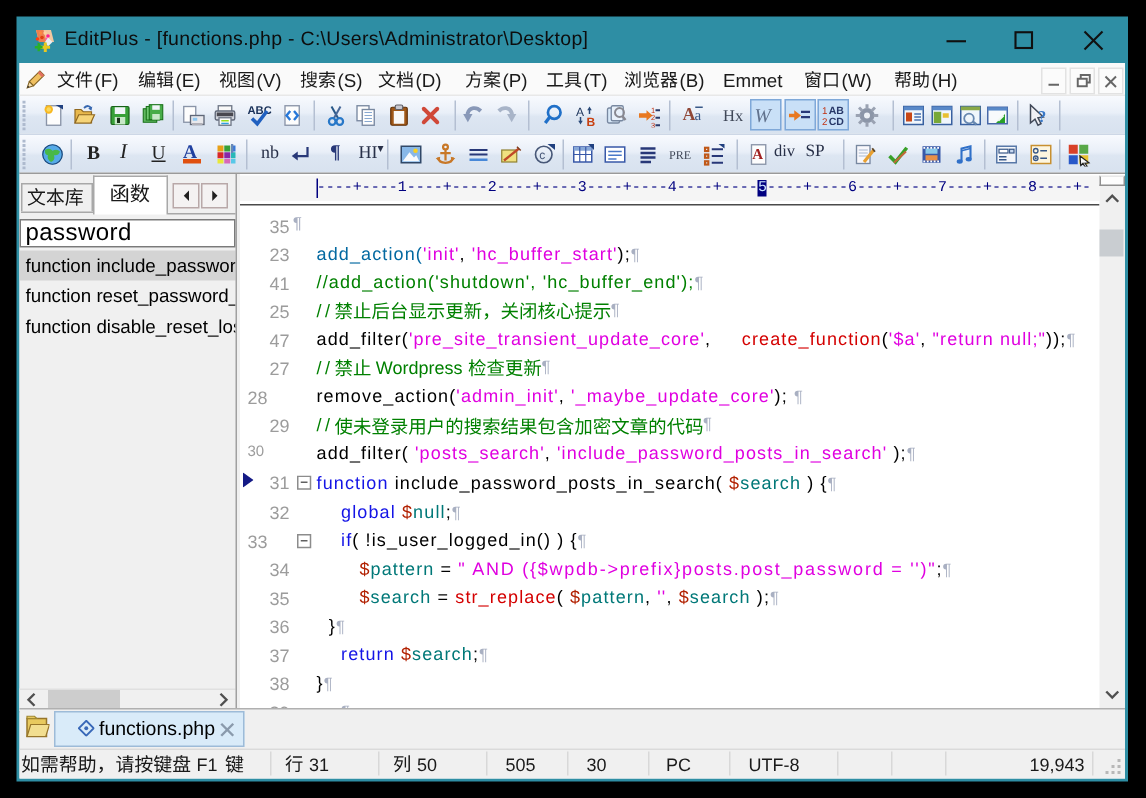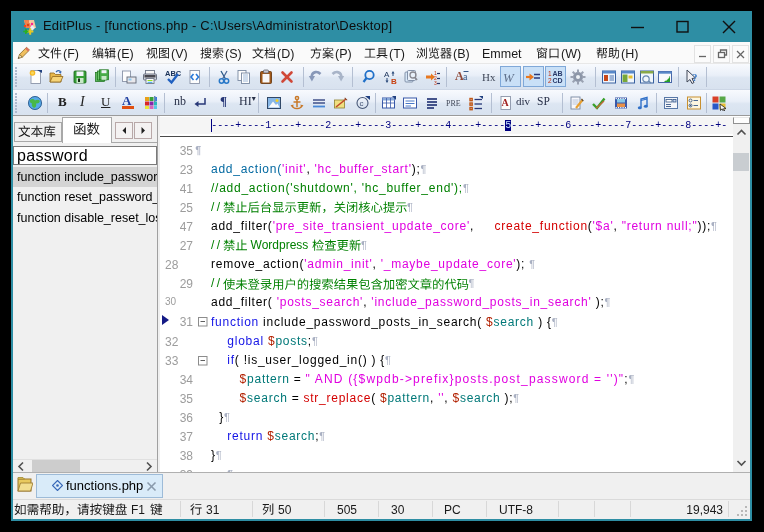--- a/index.html
+++ b/index.html
@@ -549,22 +549,22 @@
 <div class="a" style="left:165px;top:277.35px;width:28px;height:13px;font-size:12px;color:#9C9C9C;text-align:right">29</div>
 <div class="a" style="left:211px;top:274.4px;height:19px;line-height:19px;font-size:12px;letter-spacing:2.4px;color:#008000;white-space:pre">//</div>
 <svg style="position:absolute;left:222.6px;top:277.55px;overflow:visible" width="246" height="15" viewBox="0 0 246 15">
     <path fill="#008000" d="M7.4 0.5V1.9H3.9V2.7H7.4V3.9H4.3V7.3H7.3C7.2 8.0 7.0 8.6 6.6 9.2C6.0 8.8 5.5 8.2 5.1 7.6L4.3 7.8C4.8 8.6 5.4 9.3 6.1 9.8C5.5 10.3 4.7 10.8 3.5 11.1C3.7 11.3 3.9 11.6 4.1 11.8C5.3 11.5 6.2 10.9 6.9 10.3C8.1 11.1 9.6 11.6 11.4 11.8C11.5 11.6 11.8 11.2 12.0 11.0C10.2 10.8 8.6 10.4 7.4 9.7C7.9 9.0 8.1 8.2 8.2 7.3H11.4V3.9H8.3V2.7H11.8V1.9H8.3V0.5ZM5.2 4.7H7.4V6.0L7.4 6.5H5.2ZM8.3 4.7H10.5V6.5H8.3L8.3 6.0ZM3.4 0.5C2.7 2.3 1.5 4.2 0.3 5.3C0.4 5.6 0.7 6.0 0.8 6.2C1.2 5.8 1.7 5.2 2.1 4.6V11.9H3.0V3.3C3.5 2.5 3.9 1.6 4.3 0.7Z M17.9 0.5V2.5H13.9V3.4H17.9V5.5H13.1V6.5H17.4C16.3 8.0 14.4 9.6 12.7 10.3C12.9 10.5 13.2 10.9 13.4 11.1C15.0 10.3 16.8 8.8 17.9 7.2V11.8H18.9V7.1C20.1 8.8 21.9 10.3 23.5 11.1C23.7 10.9 24.0 10.5 24.2 10.3C22.5 9.6 20.6 8.0 19.4 6.5H23.9V5.5H18.9V3.4H23.1V2.5H18.9V0.5Z M28.1 6.5H33.2V8.0H28.1ZM27.2 5.7V8.8H34.2V5.7ZM35.4 2.0C35.0 2.5 34.3 3.1 33.7 3.5C33.4 3.2 33.1 2.9 32.9 2.6C33.5 2.2 34.2 1.6 34.7 1.1L34.0 0.6C33.6 1.0 33.0 1.6 32.4 2.0C32.1 1.6 31.8 1.0 31.6 0.5L30.8 0.8C31.3 1.9 32.0 3.0 32.8 3.9H28.7C29.4 3.1 30.0 2.2 30.4 1.2L29.8 0.9L29.7 1.0H25.8V1.7H29.2C28.9 2.3 28.5 2.9 28.0 3.5C27.6 3.0 26.9 2.6 26.4 2.2L25.9 2.7C26.4 3.1 27.0 3.6 27.4 4.0C26.7 4.7 25.8 5.3 24.9 5.6C25.1 5.8 25.4 6.1 25.5 6.3C26.5 5.8 27.6 5.1 28.6 4.1V4.7H33.0V4.1C33.8 5.0 34.9 5.7 35.9 6.2C36.1 6.0 36.3 5.6 36.6 5.4C35.7 5.1 34.9 4.6 34.2 4.0C34.8 3.6 35.5 3.1 36.1 2.5ZM32.6 8.9C32.4 9.4 32.0 10.2 31.7 10.7H28.9L29.6 10.4C29.5 10.0 29.2 9.4 28.9 8.9L28.0 9.2C28.3 9.6 28.6 10.3 28.7 10.7H25.3V11.5H36.2V10.7H32.7C32.9 10.2 33.2 9.7 33.5 9.1Z M38.5 6.9C39.3 7.4 40.3 8.1 40.8 8.5L41.4 7.9C40.9 7.4 40.0 6.8 39.2 6.4ZM38.5 1.2V2.0H46.0L46.0 3.2H38.9V4.0H45.9L45.8 5.1H37.7V6.0H42.6V8.2C40.8 9.0 38.9 9.7 37.7 10.2L38.2 11.0C39.4 10.5 41.0 9.8 42.6 9.1V10.8C42.6 11.0 42.5 11.0 42.3 11.0C42.1 11.0 41.4 11.0 40.7 11.0C40.8 11.3 41.0 11.6 41.0 11.8C42.0 11.8 42.6 11.8 43.0 11.7C43.4 11.6 43.5 11.3 43.5 10.8V7.9C44.6 9.5 46.1 10.7 48.0 11.3C48.1 11.1 48.4 10.7 48.6 10.5C47.3 10.2 46.1 9.5 45.2 8.6C46.0 8.2 46.9 7.5 47.7 6.9L46.9 6.3C46.3 6.8 45.4 7.6 44.6 8.1C44.2 7.6 43.8 7.0 43.5 6.3V6.0H48.5V5.1H46.8C46.9 3.9 47.0 2.4 47.0 1.2L46.3 1.1L46.1 1.2Z M51.1 1.4V5.8C51.1 7.6 51.0 9.7 49.6 11.3C49.8 11.4 50.2 11.7 50.3 11.9C51.3 10.8 51.7 9.4 51.9 8.0H54.9V11.7H55.9V8.0H59.2V10.6C59.2 10.8 59.1 10.8 58.9 10.9C58.6 10.9 57.8 10.9 56.9 10.8C57.1 11.1 57.2 11.5 57.3 11.7C58.4 11.7 59.1 11.7 59.5 11.6C60.0 11.4 60.1 11.2 60.1 10.6V1.4ZM52.0 2.2H54.9V4.2H52.0ZM59.2 2.2V4.2H55.9V2.2ZM52.0 5.1H54.9V7.2H51.9C52.0 6.7 52.0 6.2 52.0 5.8ZM59.2 5.1V7.2H55.9V5.1Z M64.5 3.3H71.0V5.7H64.5L64.5 5.1ZM66.9 0.7C67.2 1.2 67.4 1.9 67.6 2.4H63.6V5.1C63.6 6.9 63.4 9.5 61.9 11.3C62.1 11.4 62.5 11.7 62.7 11.9C63.9 10.4 64.4 8.4 64.5 6.6H71.0V7.4H71.9V2.4H68.0L68.6 2.2C68.4 1.7 68.1 1.0 67.8 0.4Z M80.6 5.6C81.3 6.5 82.1 7.7 82.5 8.5L83.3 8.0C82.9 7.3 82.0 6.1 81.3 5.2ZM76.8 0.5C76.7 1.1 76.4 1.9 76.2 2.5H74.9V11.5H75.7V10.5H79.2V2.5H77.1C77.3 1.9 77.5 1.3 77.7 0.6ZM75.7 3.3H78.3V5.9H75.7ZM75.7 9.7V6.7H78.3V9.7ZM81.2 0.4C80.8 2.1 80.1 3.8 79.2 4.9C79.5 5.1 79.9 5.3 80.0 5.5C80.4 4.9 80.8 4.1 81.2 3.3H84.3C84.2 8.2 84.0 10.1 83.6 10.5C83.4 10.7 83.3 10.7 83.1 10.7C82.8 10.7 82.0 10.7 81.2 10.7C81.4 10.9 81.5 11.3 81.5 11.5C82.2 11.6 83.0 11.6 83.4 11.6C83.8 11.5 84.1 11.4 84.4 11.1C84.9 10.5 85.0 8.5 85.2 2.9C85.2 2.8 85.2 2.4 85.2 2.4H81.5C81.7 1.9 81.9 1.2 82.0 0.6Z M88.1 0.5V3.0H86.7V3.8H88.1V6.5L86.6 7.0L86.8 7.9L88.1 7.4V10.7C88.1 10.8 88.1 10.9 87.9 10.9C87.8 10.9 87.4 10.9 86.9 10.9C87.0 11.1 87.1 11.5 87.1 11.7C87.9 11.8 88.3 11.7 88.6 11.6C88.9 11.4 89.0 11.2 89.0 10.7V7.1L90.4 6.5L90.2 5.7L89.0 6.1V3.8H90.3V3.0H89.0V0.5ZM90.8 7.3V8.0H91.3L91.2 8.1C91.7 8.9 92.4 9.6 93.3 10.2C92.2 10.6 91.0 10.9 89.8 11.1C90.0 11.3 90.2 11.6 90.3 11.8C91.6 11.6 93.0 11.2 94.1 10.7C95.1 11.2 96.2 11.5 97.4 11.8C97.5 11.5 97.7 11.2 97.9 11.0C96.9 10.8 95.9 10.6 95.0 10.2C96.0 9.5 96.8 8.6 97.3 7.5L96.8 7.2L96.6 7.3H94.5V6.1H97.4V1.5H95.0V2.3H96.5V3.4H95.0V4.1H96.5V5.3H94.5V0.5H93.7V5.3H91.7V4.1H93.1V3.4H91.7V2.3C92.4 2.1 93.0 1.8 93.6 1.5L92.9 0.9C92.4 1.2 91.6 1.6 90.9 1.8V6.1H93.7V7.3ZM96.1 8.0C95.6 8.7 94.9 9.3 94.1 9.8C93.3 9.3 92.6 8.7 92.1 8.0Z M106.2 9.5C107.2 10.1 108.5 11.0 109.2 11.5L109.9 11.0C109.2 10.4 107.9 9.6 106.9 9.1ZM102.0 9.2C101.3 9.8 100.2 10.5 99.2 11.0C99.4 11.1 99.7 11.4 99.9 11.6C100.8 11.1 102.0 10.3 102.8 9.5ZM100.8 6.9C101.0 6.8 101.3 6.8 103.6 6.6C102.6 7.1 101.7 7.5 101.3 7.6C100.6 7.9 100.1 8.1 99.7 8.1C99.7 8.4 99.9 8.8 99.9 8.9C100.2 8.8 100.7 8.8 104.3 8.5V10.7C104.3 10.8 104.2 10.9 104.0 10.9C103.8 10.9 103.2 10.9 102.4 10.9C102.6 11.1 102.7 11.5 102.8 11.7C103.7 11.7 104.3 11.7 104.7 11.6C105.1 11.5 105.2 11.2 105.2 10.7V8.5L108.2 8.3C108.5 8.7 108.8 9.0 109.0 9.3L109.7 8.8C109.2 8.1 108.1 7.1 107.2 6.4L106.6 6.8C106.9 7.1 107.2 7.4 107.6 7.7L102.2 8.0C103.9 7.3 105.7 6.5 107.3 5.5L106.7 4.9C106.1 5.3 105.5 5.6 104.9 5.9L102.2 6.1C103.0 5.7 103.9 5.2 104.7 4.6L104.3 4.3H109.0V5.8H109.9V3.5H105.0V2.4H109.8V1.6H105.0V0.5H104.1V1.6H99.3V2.4H104.1V3.5H99.2V5.8H100.1V4.3H103.7C102.9 5.0 101.8 5.6 101.4 5.8C101.1 6.0 100.8 6.1 100.5 6.1C100.6 6.3 100.7 6.7 100.8 6.9Z M111.1 10.2 111.3 11.1C112.5 10.8 114.1 10.5 115.7 10.1L115.6 9.3C114.0 9.6 112.3 10.0 111.1 10.2ZM111.4 5.6C111.6 5.5 111.9 5.4 113.4 5.2C112.9 6.0 112.4 6.6 112.1 6.9C111.7 7.3 111.5 7.6 111.2 7.7C111.3 7.9 111.4 8.4 111.5 8.6C111.8 8.4 112.2 8.3 115.6 7.7C115.6 7.5 115.6 7.1 115.6 6.9L112.9 7.3C113.8 6.2 114.8 4.9 115.7 3.6L114.8 3.1C114.6 3.5 114.3 4.0 114.0 4.4L112.4 4.5C113.1 3.5 113.8 2.2 114.4 1.0L113.4 0.6C112.9 2.0 112.1 3.5 111.8 3.9C111.5 4.3 111.3 4.6 111.1 4.6C111.2 4.9 111.3 5.4 111.4 5.6ZM118.6 0.5V2.1H115.7V3.0H118.6V4.9H116.0V5.8H122.1V4.9H119.5V3.0H122.3V2.1H119.5V0.5ZM116.3 7.1V11.8H117.2V11.3H120.9V11.7H121.8V7.1ZM117.2 10.4V7.9H120.9V10.4Z M125.0 1.1V6.0H128.7V7.0H123.8V7.9H127.9C126.8 9.1 125.1 10.1 123.4 10.6C123.7 10.8 123.9 11.2 124.1 11.4C125.7 10.8 127.5 9.6 128.7 8.3V11.8H129.6V8.2C130.9 9.5 132.7 10.7 134.2 11.3C134.4 11.1 134.7 10.8 134.9 10.6C133.3 10.0 131.5 9.0 130.4 7.9H134.5V7.0H129.6V6.0H133.4V1.1ZM125.9 3.9H128.7V5.2H125.9ZM129.6 3.9H132.4V5.2H129.6ZM125.9 1.9H128.7V3.1H125.9ZM129.6 1.9H132.4V3.1H129.6Z M139.0 0.4C138.3 2.1 137.1 3.7 135.7 4.7C136.0 4.9 136.3 5.2 136.5 5.4C137.2 4.8 138.0 3.9 138.6 3.0H145.1C145.0 6.5 144.9 7.7 144.6 8.0C144.5 8.1 144.4 8.2 144.2 8.2C144.0 8.2 143.5 8.2 143.0 8.1C143.1 8.4 143.2 8.7 143.2 9.0C143.8 9.0 144.3 9.0 144.6 9.0C145.0 9.0 145.2 8.9 145.4 8.6C145.8 8.1 145.9 6.7 146.0 2.6C146.1 2.5 146.1 2.2 146.1 2.2H139.2C139.5 1.7 139.7 1.2 139.9 0.7ZM138.6 5.1H141.8V7.1H138.6ZM137.7 4.3V9.8C137.7 11.2 138.3 11.5 140.2 11.5C140.7 11.5 144.4 11.5 144.9 11.5C146.6 11.5 146.9 11.1 147.1 9.5C146.8 9.4 146.5 9.3 146.2 9.1C146.1 10.4 145.9 10.7 144.9 10.7C144.1 10.7 140.8 10.7 140.2 10.7C138.8 10.7 138.6 10.5 138.6 9.8V8.0H142.7V4.3Z M152.5 3.6C153.2 4.0 154.0 4.6 154.4 5.0L155.1 4.5C154.6 4.1 153.8 3.5 153.2 3.1ZM149.8 7.6V11.8H150.7V11.2H156.7V11.8H157.7V7.6H155.5C156.1 6.9 156.8 6.1 157.4 5.5L156.7 5.1L156.6 5.2H149.9V6.0H155.8C155.3 6.5 154.8 7.1 154.3 7.6ZM150.7 10.4V8.5H156.7V10.4ZM153.8 0.4C152.6 2.2 150.4 3.7 148.0 4.4C148.3 4.6 148.5 5.0 148.7 5.2C150.6 4.5 152.5 3.3 153.8 1.9C155.1 3.3 157.0 4.6 158.9 5.1C159.0 4.9 159.3 4.5 159.5 4.3C157.6 3.8 155.5 2.6 154.3 1.3L154.6 0.9Z M166.9 2.0V11.6H167.8V10.7H170.2V11.5H171.1V2.0ZM167.8 9.8V2.9H170.2V9.8ZM162.3 0.7 162.3 2.8H160.6V3.7H162.3C162.2 6.8 161.8 9.6 160.2 11.2C160.5 11.3 160.8 11.6 161.0 11.8C162.6 10.0 163.0 7.1 163.2 3.7H165.0C164.9 8.5 164.8 10.1 164.6 10.5C164.5 10.7 164.3 10.7 164.1 10.7C163.9 10.7 163.4 10.7 162.8 10.7C163.0 10.9 163.1 11.3 163.1 11.6C163.6 11.6 164.2 11.6 164.5 11.6C164.9 11.5 165.1 11.4 165.4 11.1C165.7 10.6 165.8 8.8 165.9 3.3C165.9 3.2 165.9 2.8 165.9 2.8H163.2L163.2 0.7Z M174.4 4.0C174.1 4.8 173.5 5.7 172.8 6.2L173.5 6.7C174.2 6.1 174.8 5.1 175.2 4.4ZM176.5 3.1C177.3 3.5 178.2 4.0 178.6 4.5L179.1 3.8C178.7 3.4 177.7 2.9 177.0 2.6ZM181.2 4.5C182.0 5.2 182.9 6.2 183.2 6.9L183.9 6.3C183.5 5.7 182.6 4.7 181.8 4.1ZM180.7 3.0C179.7 4.1 178.3 5.1 176.8 5.9V3.8H175.9V6.2V6.2C174.9 6.7 173.8 7.0 172.7 7.3C172.8 7.5 173.1 7.9 173.2 8.1C174.2 7.8 175.2 7.4 176.1 7.0C176.4 7.3 176.8 7.4 177.6 7.4C177.8 7.4 179.9 7.4 180.2 7.4C181.3 7.4 181.5 7.0 181.6 5.5C181.4 5.5 181.1 5.4 180.9 5.2C180.8 6.4 180.7 6.6 180.1 6.6C179.7 6.6 177.9 6.6 177.6 6.6L177.1 6.6C178.8 5.7 180.4 4.7 181.4 3.4ZM174.2 8.4V11.2H181.7V11.8H182.6V8.3H181.7V10.4H178.8V7.7H177.9V10.4H175.1V8.4ZM177.6 0.5C177.8 0.8 177.9 1.2 177.9 1.5H173.1V4.0H174.1V2.4H182.6V4.0H183.6V1.5H178.9C178.8 1.2 178.7 0.7 178.5 0.4Z M189.7 0.7C190.1 1.3 190.5 2.1 190.6 2.6L191.6 2.3C191.5 1.8 191.0 1.0 190.7 0.4ZM185.1 2.7V3.6H187.0C187.8 5.4 188.7 7.0 190.0 8.4C188.6 9.5 187.0 10.3 184.9 10.9C185.1 11.1 185.4 11.6 185.5 11.8C187.6 11.1 189.3 10.2 190.7 9.0C192.1 10.3 193.7 11.2 195.8 11.7C195.9 11.5 196.2 11.1 196.4 10.9C194.4 10.4 192.8 9.5 191.4 8.4C192.6 7.1 193.6 5.5 194.3 3.6H196.2V2.7ZM190.7 7.7C189.5 6.5 188.6 5.1 188.0 3.6H193.2C192.6 5.2 191.8 6.6 190.7 7.7Z M199.7 7.1H206.2V8.0H199.7ZM199.7 5.6H206.2V6.5H199.7ZM198.8 4.9V8.7H202.4V9.5H197.4V10.3H202.4V11.8H203.4V10.3H208.5V9.5H203.4V8.7H207.1V4.9ZM200.0 2.5C200.2 2.8 200.4 3.2 200.6 3.5H197.4V4.3H208.5V3.5H205.3C205.5 3.2 205.7 2.8 205.9 2.5L205.0 2.3C204.8 2.6 204.5 3.1 204.3 3.5H201.6C201.4 3.1 201.2 2.7 200.9 2.3ZM202.1 0.5C202.3 0.8 202.5 1.2 202.6 1.5H198.2V2.3H207.7V1.5H203.6C203.5 1.1 203.3 0.7 203.0 0.3Z M215.9 5.6C216.6 6.5 217.4 7.7 217.8 8.5L218.6 8.0C218.2 7.3 217.3 6.1 216.6 5.2ZM212.1 0.5C212.0 1.1 211.7 1.9 211.5 2.5H210.2V11.5H211.0V10.5H214.5V2.5H212.4C212.6 1.9 212.8 1.3 213.0 0.6ZM211.0 3.3H213.6V5.9H211.0ZM211.0 9.7V6.7H213.6V9.7ZM216.5 0.4C216.1 2.1 215.4 3.8 214.5 4.9C214.8 5.1 215.2 5.3 215.3 5.5C215.7 4.9 216.1 4.1 216.5 3.3H219.6C219.5 8.2 219.3 10.1 218.9 10.5C218.7 10.7 218.6 10.7 218.4 10.7C218.1 10.7 217.3 10.7 216.5 10.7C216.7 10.9 216.8 11.3 216.8 11.5C217.5 11.6 218.3 11.6 218.7 11.6C219.1 11.5 219.4 11.4 219.7 11.1C220.2 10.5 220.3 8.5 220.5 2.9C220.5 2.8 220.5 2.4 220.5 2.4H216.8C217.0 1.9 217.2 1.2 217.3 0.6Z M230.2 1.2C230.9 1.8 231.8 2.7 232.2 3.2L232.9 2.7C232.5 2.2 231.6 1.3 230.9 0.8ZM228.1 0.7C228.2 2.0 228.3 3.2 228.4 4.3L225.4 4.7L225.5 5.6L228.5 5.2C229.0 9.1 229.9 11.6 232.0 11.8C232.6 11.8 233.1 11.2 233.4 9.1C233.2 9.0 232.8 8.8 232.6 8.6C232.5 10.0 232.3 10.7 231.9 10.7C230.6 10.6 229.8 8.4 229.4 5.1L233.1 4.6L233.0 3.8L229.3 4.2C229.2 3.1 229.1 1.9 229.1 0.7ZM225.2 0.6C224.4 2.6 223.1 4.5 221.7 5.7C221.8 5.9 222.1 6.3 222.2 6.5C222.8 6.0 223.3 5.4 223.8 4.7V11.8H224.8V3.4C225.3 2.6 225.8 1.8 226.1 0.9Z M238.7 8.3V9.1H243.4V8.3ZM239.7 2.8C239.7 4.0 239.5 5.7 239.3 6.7H239.6L244.3 6.7C244.1 9.4 243.8 10.5 243.5 10.8C243.4 10.9 243.2 10.9 243.0 10.9C242.8 10.9 242.2 10.9 241.7 10.9C241.8 11.1 241.9 11.5 241.9 11.7C242.5 11.8 243.1 11.8 243.4 11.7C243.8 11.7 244.0 11.6 244.2 11.4C244.7 10.9 245.0 9.6 245.2 6.3C245.2 6.2 245.3 5.9 245.3 5.9H243.7C243.9 4.4 244.1 2.5 244.2 1.2L243.6 1.2L243.4 1.2H239.1V2.1H243.3C243.2 3.1 243.0 4.6 242.9 5.9H240.3C240.4 5.0 240.5 3.8 240.6 2.9ZM234.3 1.1V2.0H235.8C235.5 3.9 234.9 5.6 234.1 6.8C234.2 7.0 234.4 7.6 234.5 7.8C234.7 7.5 234.9 7.1 235.1 6.8V11.2H235.9V10.3H238.2V4.9H235.9C236.3 4.0 236.5 3.0 236.7 2.0H238.5V1.1ZM235.9 5.8H237.4V9.4H235.9Z"></path>
   </svg>
 <div class="a" style="left:468.6px;top:274.4px;height:19px;line-height:19px;font-size:11px;color:#A9B0C2">¶</div>
 <div class="a" style="left:165px;top:296.4px;width:28px;height:13px;font-size:10px;color:#9C9C9C;">30</div>
 <div class="a" style="left:211px;top:293.4px;height:19px;line-height:19px;font-size:12px;letter-spacing:0.75px;white-space:pre"><span style="color:#000">add_filter( </span><span style="color:#E000E0">'posts_search'</span><span style="color:#000">, </span><span style="color:#E000E0">'include_password_posts_in_search'</span><span style="color:#000"> );</span><span style="color:#A9B0C2;font-size:11px">¶</span></div>
 <div class="a" style="left:165px;top:315.45000000000005px;width:28px;height:13px;font-size:12px;color:#9C9C9C;text-align:right">31</div>
 <div class="a" style="left:211px;top:312.5px;height:19px;line-height:19px;font-size:12px;letter-spacing:0.75px;white-space:pre"><span style="color:#1414E6">function</span><span style="color:#000"> include_password_posts_in_search( </span><span style="color:#B22000">$</span><span style="color:#007878">search</span><span style="color:#000"> ) {</span><span style="color:#A9B0C2;font-size:11px">¶</span></div>
-<div class="a" style="left:165px;top:334.5px;width:28px;height:13px;font-size:12px;color:#9C9C9C;">32</div>
-<div class="a" style="left:211px;top:331.5px;height:19px;line-height:19px;font-size:12px;letter-spacing:0.75px;white-space:pre">&nbsp;&nbsp;&nbsp;&nbsp;<span style="color:#1414E6">global</span><span style="color:#000"> </span><span style="color:#B22000">$</span><span style="color:#007878">posts</span><span style="color:#000">;</span><span style="color:#A9B0C2;font-size:11px">¶</span></div>
+<div class="a" style="left:165px;top:334.5px;width:28px;height:13px;font-size:12px;color:#9C9C9C;text-align:right">32</div>
+<div class="a" style="left:211px;top:331.5px;height:19px;line-height:19px;font-size:12px;letter-spacing:0.75px;white-space:pre">&nbsp;&nbsp;&nbsp;&nbsp;<span style="color:#1414E6">global</span><span style="color:#000"> </span><span style="color:#B22000">$</span><span style="color:#007878">null</span><span style="color:#000">;</span><span style="color:#A9B0C2;font-size:11px">¶</span></div>
 <div class="a" style="left:165px;top:353.55px;width:28px;height:13px;font-size:12px;color:#9C9C9C;">33</div>
 <div class="a" style="left:211px;top:350.6px;height:19px;line-height:19px;font-size:12px;letter-spacing:0.75px;white-space:pre">&nbsp;&nbsp;&nbsp;&nbsp;<span style="color:#1414E6">if</span><span style="color:#000">( !is_user_logged_in() ) {</span><span style="color:#A9B0C2;font-size:11px">¶</span></div>
 <div class="a" style="left:165px;top:372.6px;width:28px;height:13px;font-size:12px;color:#9C9C9C;text-align:right">34</div>
 <div class="a" style="left:211px;top:369.6px;height:19px;line-height:19px;font-size:12px;letter-spacing:0.75px;white-space:pre">&nbsp;&nbsp;&nbsp;&nbsp;&nbsp;&nbsp;&nbsp;<span style="color:#B22000">$</span><span style="color:#007878">pattern</span><span style="color:#000"> = </span><span style="color:#E000E0;letter-spacing:1.17px">" AND ({$wpdb-&gt;prefix}posts.post_password = '')"</span><span style="color:#000">;</span><span style="color:#A9B0C2;font-size:11px">¶</span></div>
 <div class="a" style="left:165px;top:391.65px;width:28px;height:13px;font-size:12px;color:#9C9C9C;text-align:right">35</div>
 <div class="a" style="left:211px;top:388.6px;height:19px;line-height:19px;font-size:12px;letter-spacing:0.75px;white-space:pre">&nbsp;&nbsp;&nbsp;&nbsp;&nbsp;&nbsp;&nbsp;<span style="color:#B22000">$</span><span style="color:#007878">search</span><span style="color:#000"> = </span><span style="color:#D40000">str_replace</span><span style="color:#000">( </span><span style="color:#B22000">$</span><span style="color:#007878">pattern</span><span style="color:#000">, </span><span style="color:#E000E0">''</span><span style="color:#000">, </span><span style="color:#B22000">$</span><span style="color:#007878">search</span><span style="color:#000"> );</span><span style="color:#A9B0C2;font-size:11px">¶</span></div>
 <div class="a" style="left:165px;top:410.7px;width:28px;height:13px;font-size:12px;color:#9C9C9C;text-align:right">36</div>
 <div class="a" style="left:211px;top:407.7px;height:19px;line-height:19px;font-size:12px;letter-spacing:0.75px;white-space:pre">&nbsp;&nbsp;<span style="color:#000">}</span><span style="color:#A9B0C2;font-size:11px">¶</span></div>
 <div class="a" style="left:165px;top:429.75px;width:28px;height:13px;font-size:12px;color:#9C9C9C;text-align:right">37</div>
 <div class="a" style="left:211px;top:426.8px;height:19px;line-height:19px;font-size:12px;letter-spacing:0.75px;white-space:pre">&nbsp;&nbsp;&nbsp;&nbsp;<span style="color:#1414E6">return</span><span style="color:#000"> </span><span style="color:#B22000">$</span><span style="color:#007878">search</span><span style="color:#000">;</span><span style="color:#A9B0C2;font-size:11px">¶</span></div>

